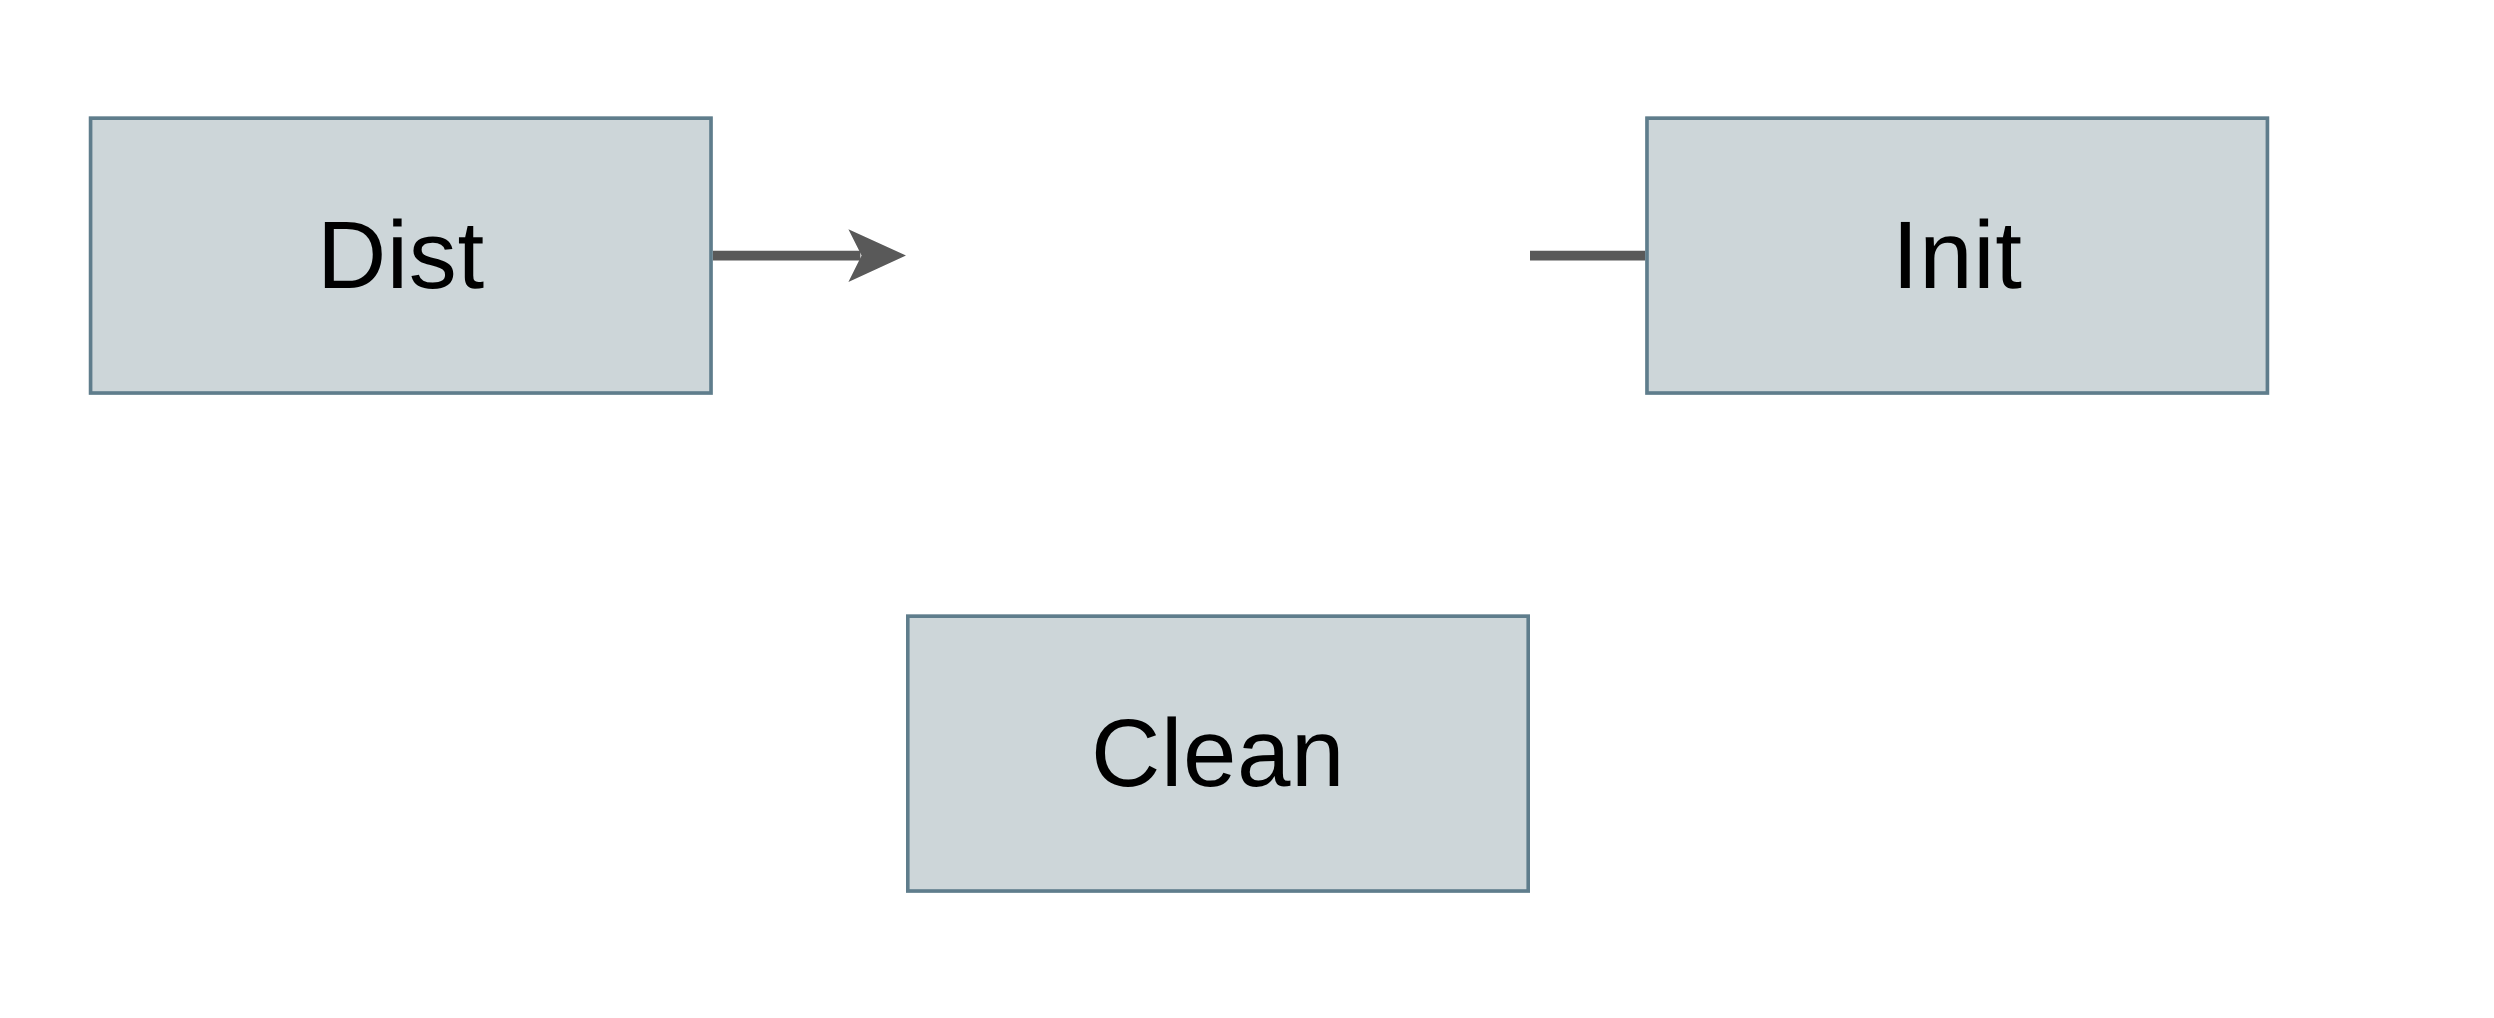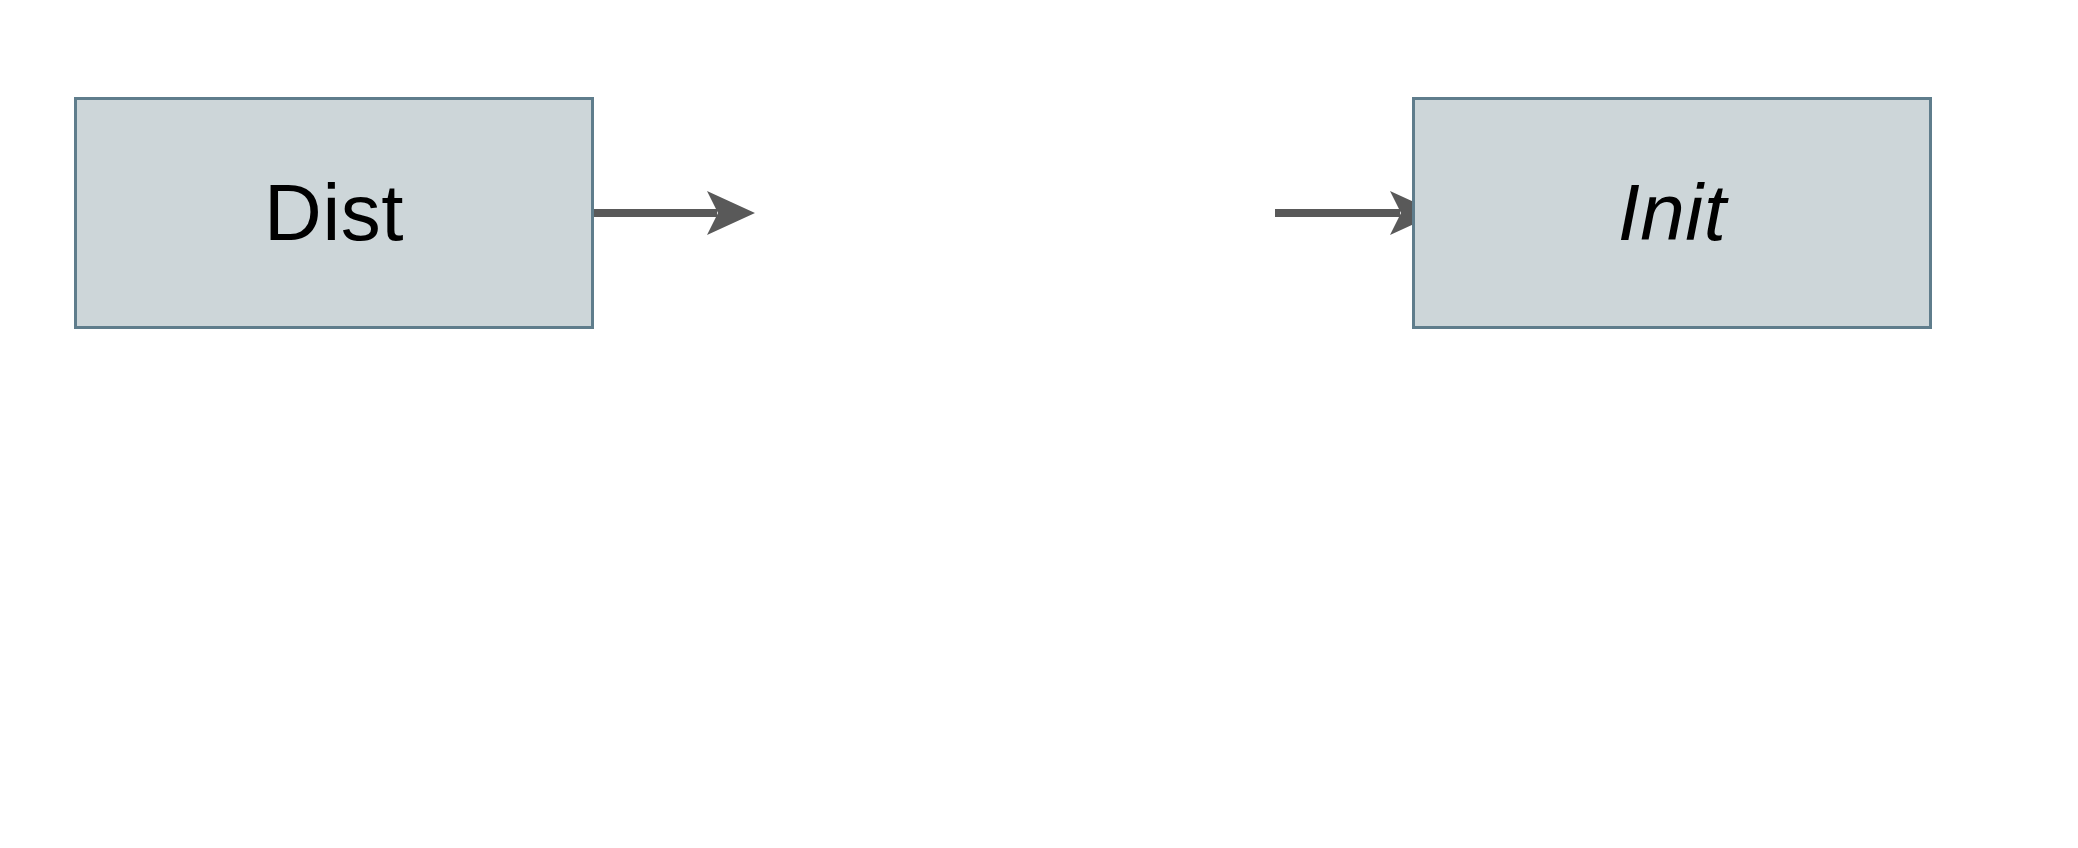--- a/index.html
+++ b/index.html
@@ -28,21 +28,21 @@
   }
   .node-label {
     font-size: 80px;
     color: #000000;
     line-height: 1;
     letter-spacing: 0.5px;
     white-space: nowrap;
   }
   .node-dist    { left: 74px;   top: 97px;  }
   .node-compile { left: 755px;  top: 97px;  }
-  .node-init    { left: 1412px; top: 97px; font-style: italic;  }
+  .node-init    { left: 1371px; top: 97px;  }
   .node-clean   { left: 755px;  top: 512px; }
   .edge {
     position: absolute;
     top: 189px;
     height: 48px;
   }
   .edge-1 { left: 594px;  width: 161px; }
   .edge-2 { left: 1275px; width: 163px; }
   .edge svg { display: block; width: 100%; height: 100%; }
 </style>
@@ -67,14 +67,17 @@
     <svg viewBox="0 0 163 48">
       <line x1="0" y1="24" x2="125" y2="24" stroke="#595959" stroke-width="8"></line>
       <polygon points="163,24 115,2 126,24 115,46" fill="#595959"></polygon>
     </svg>
   </div>
 
   <div class="node node-init">
     <span class="node-label">Init</span>
   </div>
 
+  <div class="node node-clean">
+    <span class="node-label">Clean</span>
+  </div>
 
 </div>
 
 </body></html>

